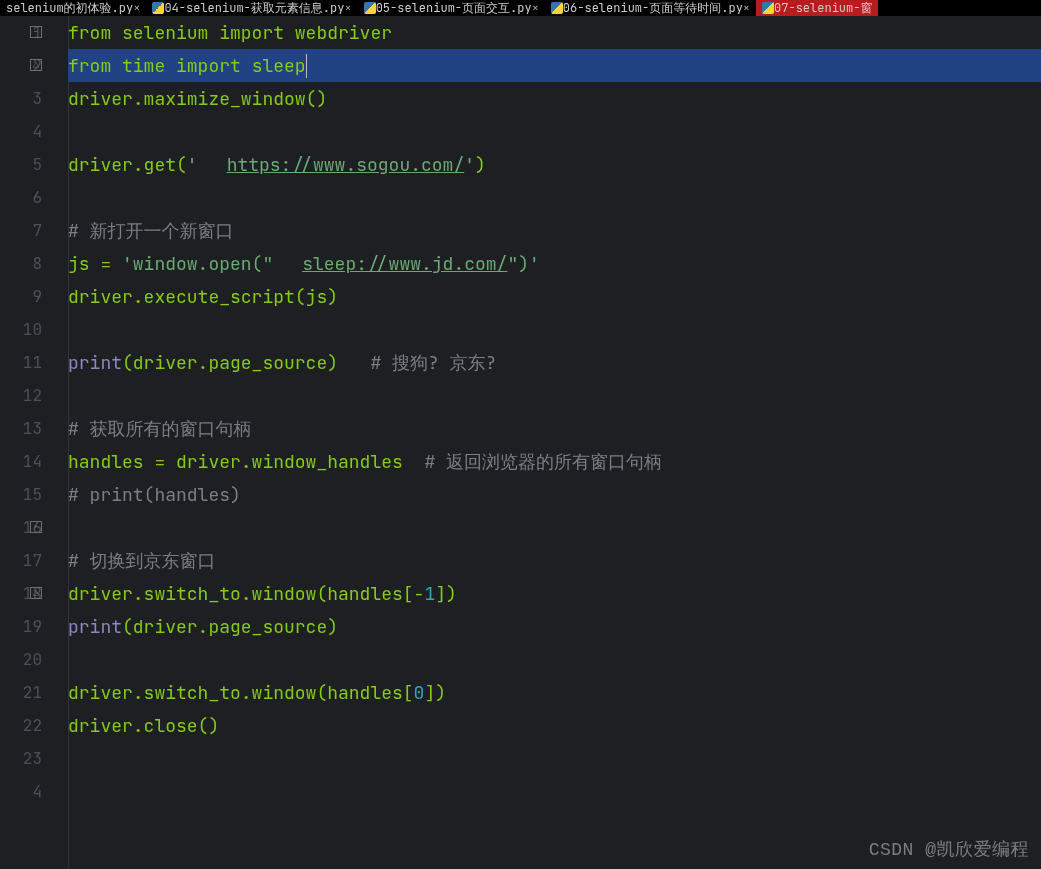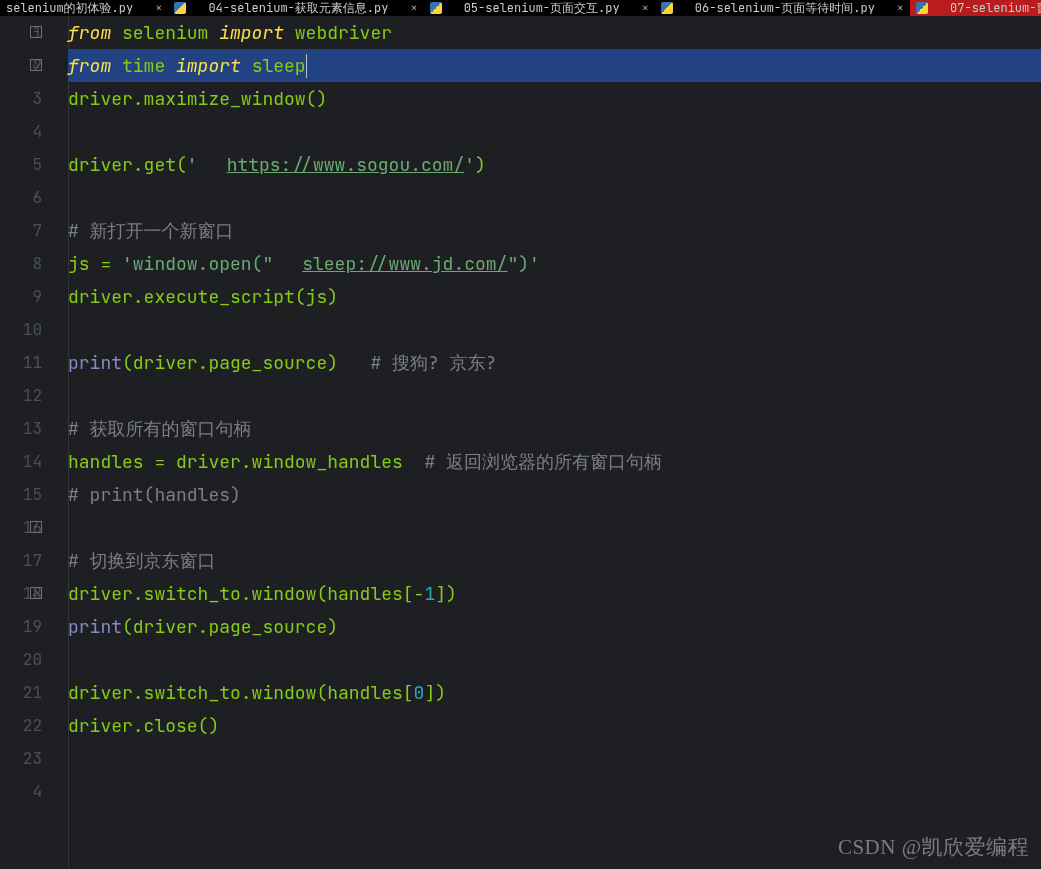--- a/index.html
+++ b/index.html
@@ -17,21 +17,21 @@
     height:16px;
     background:#000;
     color:#ccc;
     font-size:12px;
     overflow:hidden;
     align-items:center;
   }
   .tab {
     display:flex;
     align-items:center;
-    gap:22px;
+    gap:0;
     padding:0 6px;
     white-space:nowrap;
     height:100%;
   }
   .tab.active { background:#b91c1c; }
   .tab .close { color:#aaa; }
   .pyicon {
     width:12px; height:12px; display:inline-block;
     background:linear-gradient(135deg,#3776ab 50%,#ffd43b 50%);
     border-radius:2px;
@@ -76,42 +76,42 @@
   }
   .cursor {
     display:inline-block;
     width:1px;
     height:24px;
     background:#bcbec4;
     vertical-align:middle;
     position:relative;
     top:-1px;
   }
-  .kw { color:#fde047;font-style:italic; }
+  .kw { color:#84cc16; }
   .str { color:#6aab73; }
   .strlink { color:#6aab73; text-decoration:underline;margin-left:29px; }
   .num { color:#2aacb8; }
   .cmt { color:#7a7e85; }
   .builtin { color:#8888c6; }
   .id { color:#84cc16; }
   .vline {
     position:absolute;
     left:68px;
     top:0;
     bottom:0;
     width:1px;
     background:#313438;
   }
   .watermark {
     position:absolute;
     right:12px;
     bottom:8px;
     color:rgba(200,200,200,0.55);
-    font-family:Liberation Serif, serif;
-    font-size:21px;
+    font-family:Liberation Mono, monospace;
+    font-size:18px;
     font-weight:400;
     letter-spacing:0.5px;
   }
 </style>
 </head>
 <body>
 
 <div class="tabbar">
   <div class="tab">
       <span>selenium的初体验.py</span>

